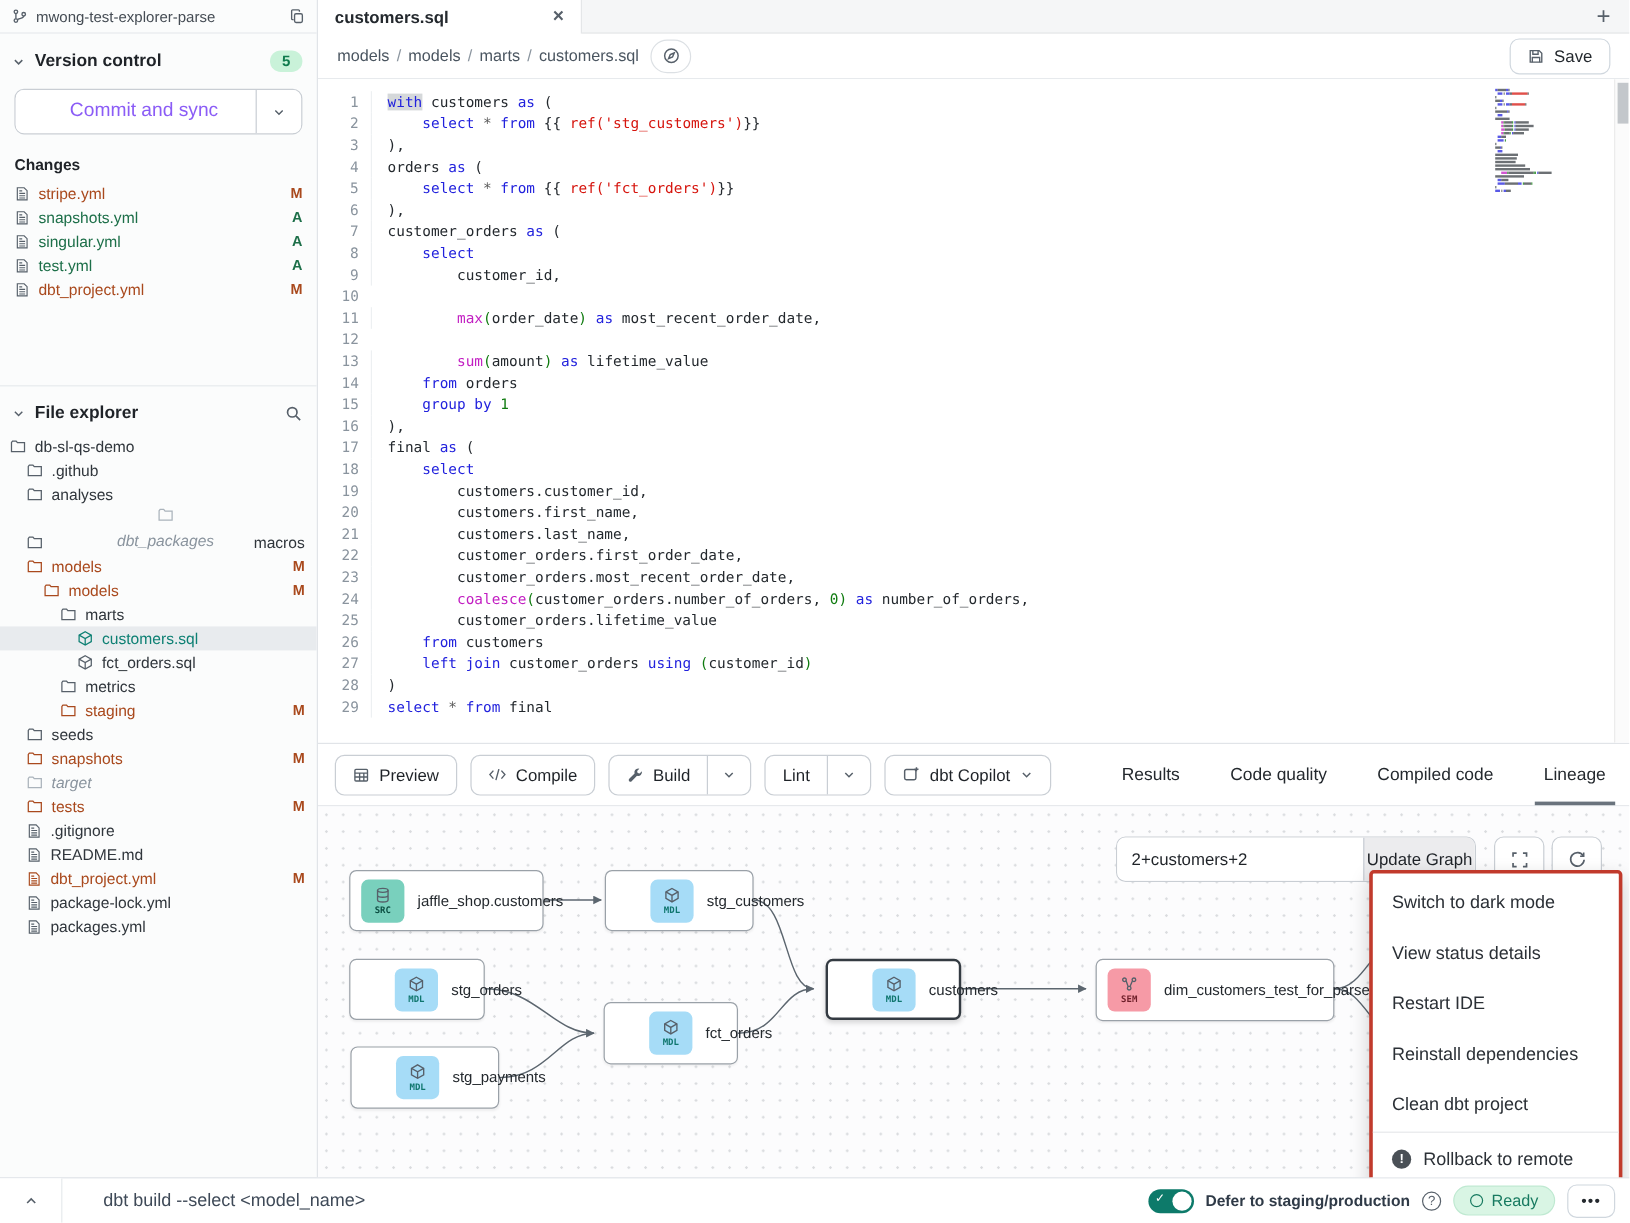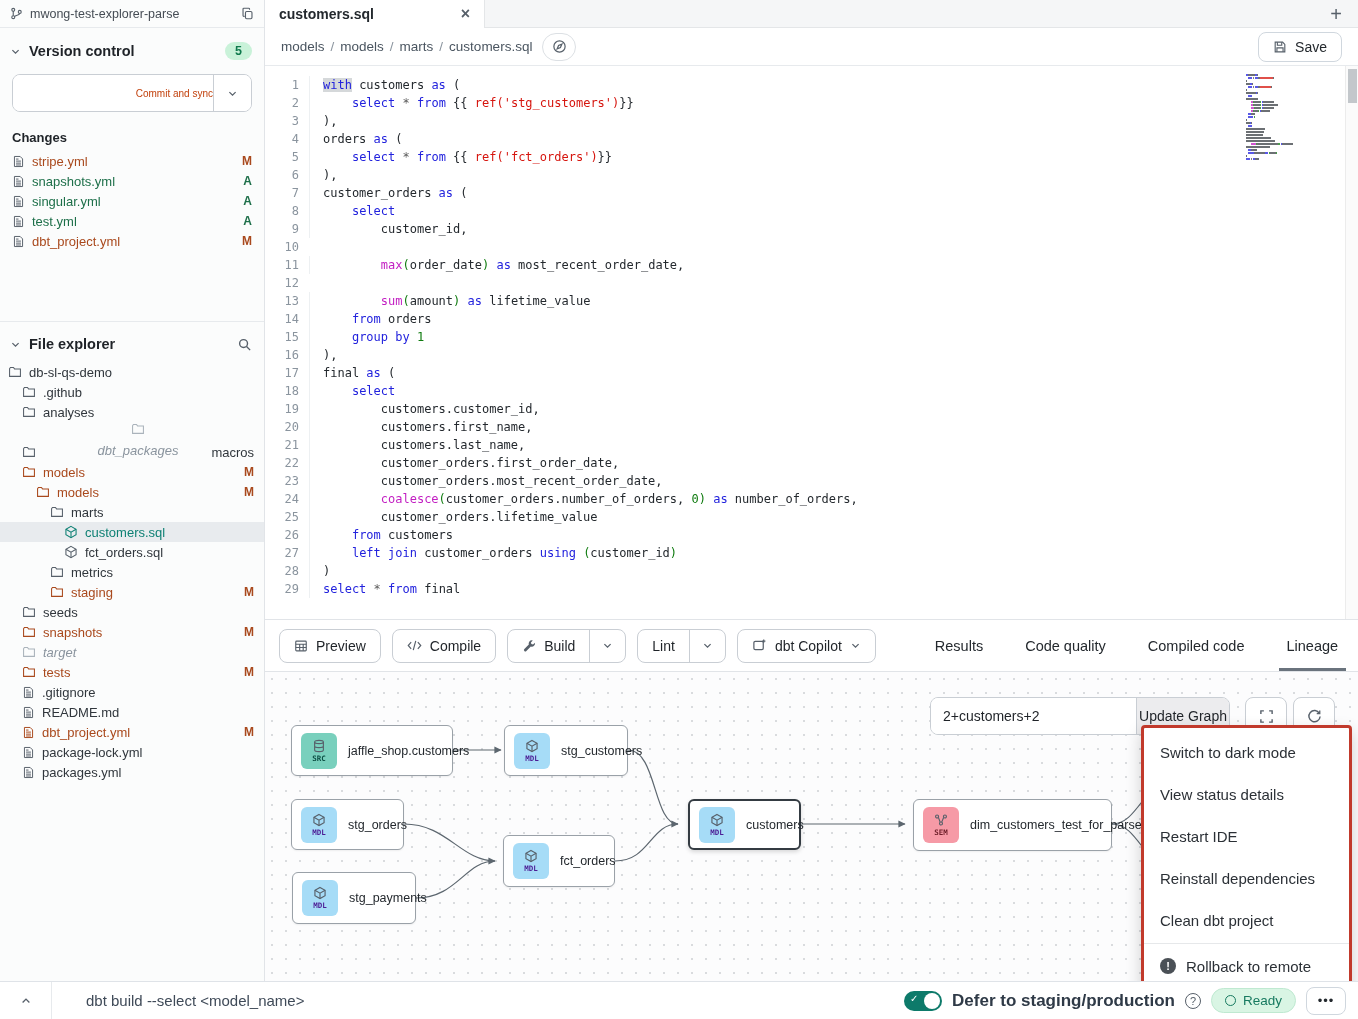--- a/index.html
+++ b/index.html
@@ -9,21 +9,21 @@
   .app { display:grid; grid-template-columns:265px 1093px; grid-template-rows:981px 38px; width:1358px; height:1019px; }
 
   
   .sidebar { background:#fbfcfc; border-right:1px solid #e1e4e8; overflow:hidden; display:flex; flex-direction:column; }
   .sb-header { height:28px; display:flex; align-items:center; gap:7px; padding:0 10px; border-bottom:1px solid #e7eaed; color:#454c54; }
   .sb-header .branch-name { font-size:12.5px; flex:1; white-space:nowrap; overflow:hidden; }
   .icon { color:#57606a; flex:none; }
   .sec-title { display:flex; align-items:center; gap:8px; padding:14px 12px 10px 10px; font-weight:bold; font-size:14.5px; color:#1f2328; }
   .badge { margin-left:auto; background:#c9f2d9; color:#0f7a4d; border-radius:11px; padding:2px 10px; font-size:12.5px; font-weight:bold; }
   .commit-split { display:flex; margin:4px 12px 14px 12px; border:1px solid #c9ced4; border-radius:8px; background:#fff; height:38px; overflow:hidden; }
-  .commit-main { flex:1; text-align:right; padding-left:14px; font-size:10px; color:#c2410c; background:#fff; border:none; font-family:inherit; }
+  .commit-main { flex:1; text-align:center; padding-left:14px; font-size:16px; color:#8b5cf6; background:#fff; border:none; font-family:inherit; }
   .commit-caret { width:38px; border:none; border-left:1px solid #c9ced4; background:#fff; display:flex; align-items:center; justify-content:center; color:#57606a; }
   .changes-label { font-weight:bold; font-size:13px; padding:4px 12px 6px 12px; color:#1f2328; }
   .change-row { display:flex; align-items:center; gap:7px; height:20px; padding:0 12px; font-size:13px; position:relative; }
   .change-row .st { margin-left:auto; font-weight:bold; font-size:12px; }
   .c-mod, .c-mod .st { color:#a9491d; }
   .c-add, .c-add .st { color:#1d6f49; }
   .sb-divider { border-top:1px solid #e7eaed; margin-top:70px; }
   .fe-search { margin-left:auto; color:#57606a; }
   .tree { padding-bottom:8px; }
   .tree-row { display:flex; align-items:center; gap:7px; height:20px; font-size:13px; padding-right:10px; color:#30363c; position:relative; }
@@ -70,42 +70,42 @@
 
   
   .lineage { position:relative; height:309px; background-color:#fcfcfd; overflow:hidden;
              background-image:radial-gradient(circle, #d9dbde 1px, transparent 1.2px); background-size:14px 14px; }
   .edges { position:absolute; inset:0; }
   .lnode { position:absolute; background:#fff; border:1px solid #9aa1a8; border-radius:6px; display:flex; align-items:center; gap:11px; padding-left:9px; box-shadow:0 1px 2px rgba(0,0,0,.06); }
   .lnode.selected { border:2px solid #343b42; box-shadow:0 2px 4px rgba(0,0,0,.15); }
   .nbadge { width:36px; height:36px; border-radius:6px; display:flex; flex-direction:column; align-items:center; justify-content:center; gap:1px; flex:none; }
   .nbadge .bl { font-family:"DejaVu Sans Mono", monospace; font-size:7.5px; font-weight:bold; }
   .k-SRC { background:#79d0bd; color:#0c4f43; }
-  .k-MDL { background:#a6dcf7; color:#4c1d95; }
+  .k-MDL { background:#a6dcf7; color:#0f766e;margin-left:28px; }
   .k-SEM { background:#f69aa6; color:#6e1f2a; }
   .nlabel { font-size:12.5px; color:#24292e; white-space:nowrap; }
   .graph-search { position:absolute; left:665px; top:25px; width:300px; height:38px; display:flex; border:1px solid #c9ced4; border-radius:8px; overflow:hidden; background:#fff; }
   .graph-search input { flex:1; border:none; outline:none; padding:0 12px; font-size:14px; color:#1f2328; font-family:inherit; background:#fff; }
   .update-btn { width:106px; border:none; border-left:1px solid #c9ced4; background:#ececee; font-size:14px; color:#1f2328; font-family:inherit; }
   .gctl { position:absolute; top:25px; width:42px; height:38px; border:1px solid #c9ced4; border-radius:8px; background:#fff; display:flex; align-items:center; justify-content:center; color:#3c434a; }
   .gctl.fs { left:980px; } .gctl.rf { left:1028px; }
   .ctx-menu { position:absolute; left:876px; top:53px; width:211px; background:#fff; border:3px solid #c13a2c; border-radius:4px; box-shadow:0 6px 16px rgba(0,0,0,.18); z-index:5; padding-top:3px; }
   .menu-item { height:42px; display:flex; align-items:center; padding:0 16px; font-size:15px; color:#2b3036; }
   .menu-danger { height:45px; border-top:1px solid #e6e8ea; display:flex; align-items:center; gap:10px; padding:0 16px; font-size:15px; color:#2b3036; margin-top:2px; }
   .alert-dot { width:16px; height:16px; border-radius:50%; background:#4a5056; color:#fff; font-size:11px; font-weight:bold; display:flex; align-items:center; justify-content:center; flex:none; }
 
   
   .statusbar { grid-column:1 / -1; display:flex; align-items:center; background:#fff; border-top:1px solid #dfe3e8; }
   .collapse-btn { width:52px; height:100%; border:none; border-right:1px solid #e7eaed; background:#fff; display:flex; align-items:center; justify-content:center; color:#57606a; }
   .cmd-text { padding-left:34px; font-size:15px; color:#3f4a58; }
   .sb-right { margin-left:auto; display:flex; align-items:center; gap:10px; padding-right:12px; }
   .toggle { width:38px; height:20px; border-radius:10px; background:#0d7a6a; position:relative; flex:none; }
   .toggle .knob { position:absolute; right:2px; top:2px; width:16px; height:16px; background:#fff; border-radius:50%; }
   .toggle .chk { position:absolute; left:6px; top:2.5px; color:#fff; font-size:10px; }
-  .defer-label { font-size:17px; font-weight:bold; color:#2f3a47; }
+  .defer-label { font-size:13px; font-weight:bold; color:#2f3a47; }
   .help-dot { width:16px; height:16px; border-radius:50%; border:1.4px solid #57606a; color:#57606a; font-size:11px; display:flex; align-items:center; justify-content:center; }
   .ready-pill { display:flex; align-items:center; gap:7px; background:#d9f5e4; border:1px solid #bfe9d1; color:#177a60; border-radius:14px; padding:4px 13px; font-size:13.5px; }
   .ready-circle { width:11px; height:11px; border:1.6px solid #177a60; border-radius:50%; }
   .dots-btn { width:40px; height:28px; border:1px solid #d0d7de; border-radius:8px; background:#fff; color:#24292e; font-size:13px; letter-spacing:1px; display:flex; align-items:center; justify-content:center; }
 </style>
 </head>
 <body>
 
 <div class="app">
 

